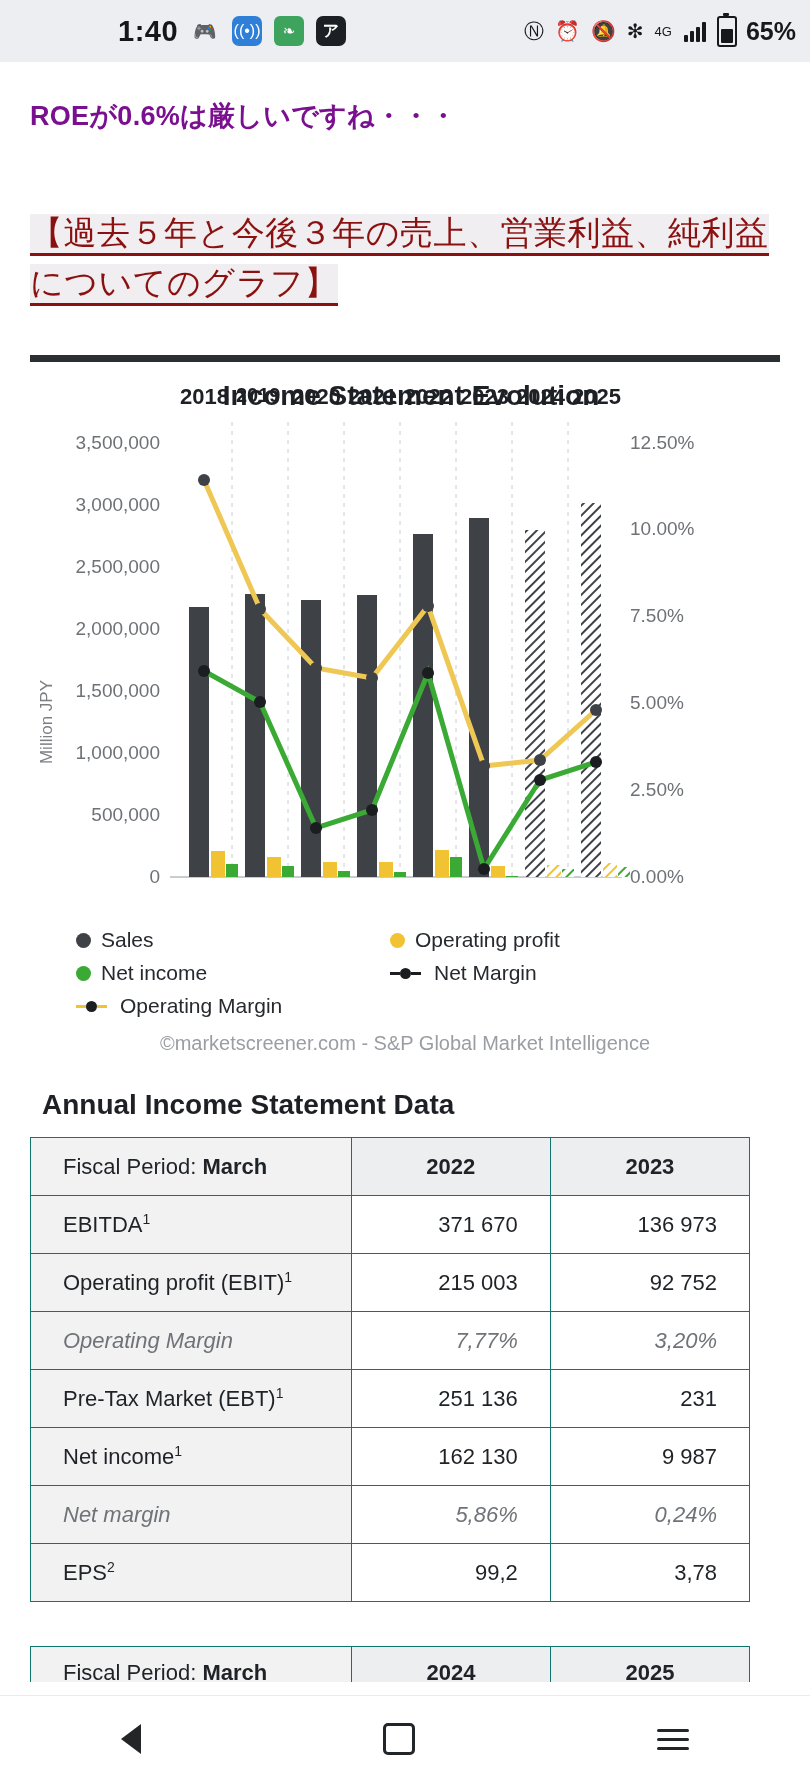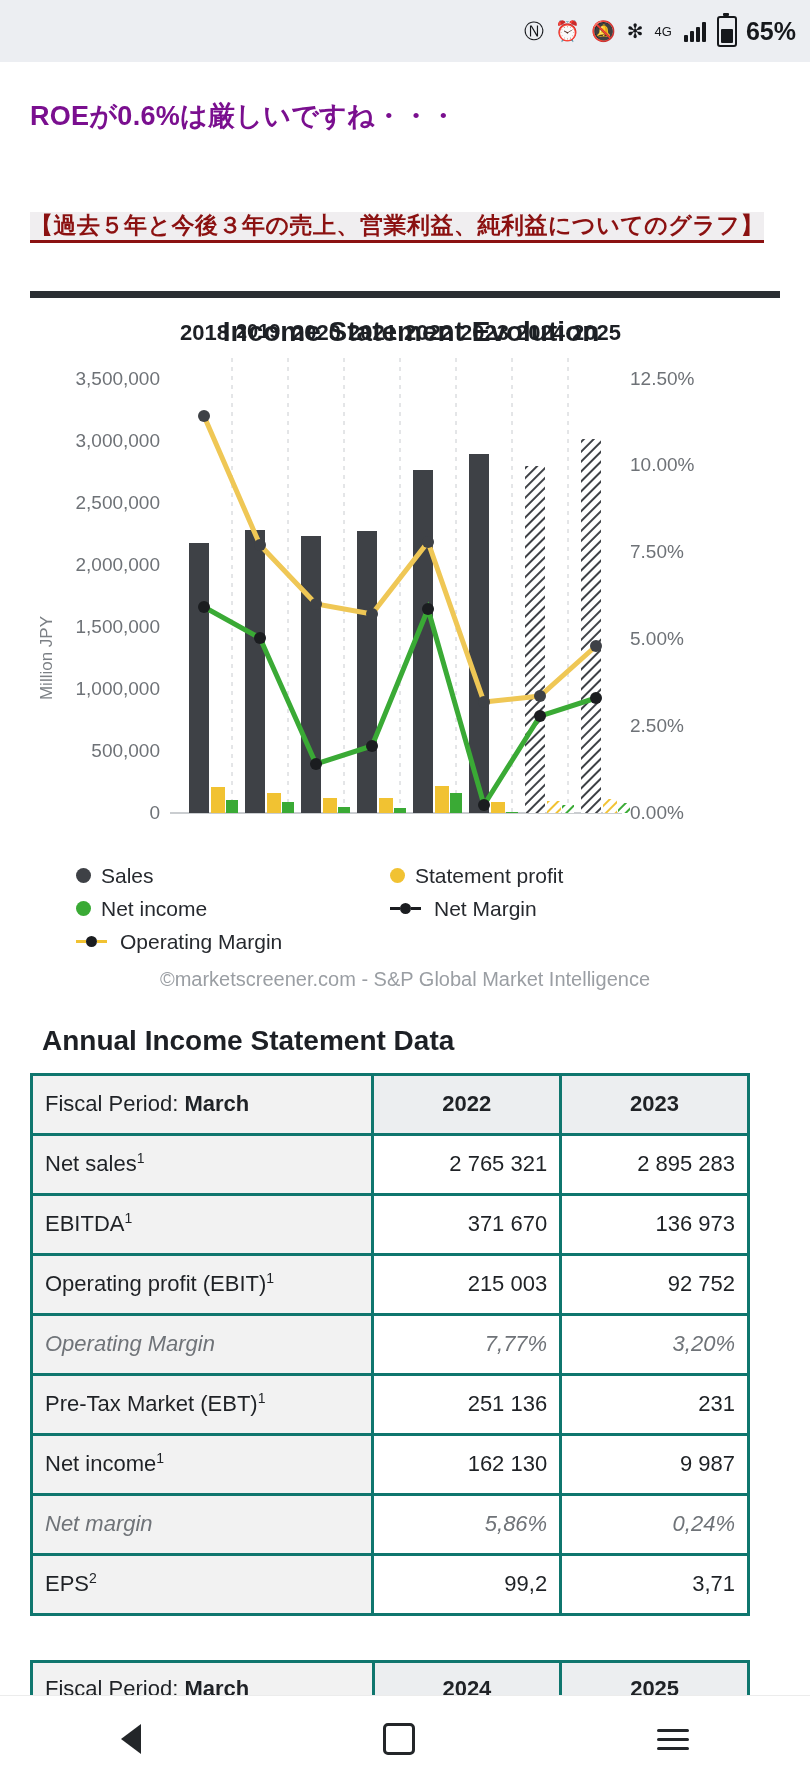--- a/index.html
+++ b/index.html
@@ -34,21 +34,21 @@
   .batt{width:16px;height:27px;border:2px solid #16181c;border-radius:3px;position:relative;}
   .batt:before{content:"";position:absolute;top:-5px;left:4px;width:6px;height:3px;background:#16181c;border-radius:1px;}
   .batt:after{content:"";position:absolute;left:2px;right:2px;bottom:2px;height:14px;background:#16181c;border-radius:1px;}
 
   
   .content{position:relative;padding:0 0 0 0;margin-top:36px;}
   .lead-text{
     margin:14px 0 0 30px;font-size:27px;font-weight:700;color:#7a0f8f;letter-spacing:.3px;
   }
   .heading{
-    margin:74px 30px 0 30px;font-size:23px;font-weight:700;color:#8b1111;
+    margin:74px 30px 0 30px;font-size:33px;font-weight:400;color:#8b1111;
     line-height:1.5;letter-spacing:.5px;
   }
   .heading span{border-bottom:3px solid #8b1111;background:#f0eef0;padding-bottom:2px;}
 
   
   .card{
     margin:48px 30px 0 30px;background:#fff;border-top:7px solid #2b2f33;
     padding:0 0 8px 0;
   }
   .card-title{
@@ -68,21 +68,21 @@
   .lineMark{display:inline-flex;align-items:center;width:34px;}
   .lineMark .seg{height:3px;width:10px;display:inline-block;}
   .lineMark .pt{width:11px;height:11px;border-radius:50%;display:inline-block;}
   .credit{
     text-align:center;color:#9a9ea3;font-size:20px;margin-top:14px;
   }
 
   
   .tbl-title{margin:26px 0 0 42px;font-size:28px;font-weight:700;color:#1d2025;}
   table{border-collapse:collapse;margin:16px 0 0 30px;width:720px;font-size:21px;color:#1f2226;}
-  th,td{border:3px solid #0f766e;padding:0 12px;height:57px;vertical-align:middle;}
+  th,td{border:1px solid #0f766e;padding:0 32px;height:57px;vertical-align:middle;}
   th.fp{background:#f2f2f2;text-align:left;font-weight:400;font-size:22px;width:348px;}
   th.fp b{font-weight:700;}
   th.yr{background:#eceef0;width:176px;text-align:center;font-weight:700;font-size:22px;}
   td.lbl{background:#f2f2f2;text-align:left;font-size:22px;font-weight:400;}
   td.lbl sup{font-size:14px;vertical-align:super;}
   td.lbl.it{font-style:italic;color:#6f7378;}
   td.val{text-align:right;font-size:22px;}
   td.val.it{font-style:italic;color:#6f7378;}
   .tbl2{margin-top:44px;}
   .tbl2 th.fp,.tbl2 th.yr{height:52px;}
@@ -97,20 +97,27 @@
   .tri{width:0;height:0;border-top:15px solid transparent;border-bottom:15px solid transparent;border-right:20px solid #232629;}
   .sq{width:26px;height:26px;border:3px solid #232629;border-radius:5px;}
   .ham i{display:block;width:32px;height:3px;background:#232629;margin:6px 0;border-radius:2px;}
 </style>
 </head>
 <body>
 
 <div class="phone">
 
   <div class="statusbar">
+    <div class="sb-left">
+      <div class="sb-time">1:40</div>
+      <span class="sb-ic">🎮</span>
+      <span class="sb-ic ic-blue">((•))</span>
+      <span class="sb-ic ic-green">❧</span>
+      <span class="sb-ic ic-dark2">ア</span>
+    </div>
     <div class="sb-right">
       <span class="g">Ⓝ</span>
       <span class="g">⏰</span>
       <span class="g">🔕</span>
       <span class="g">✻</span>
       <span class="sig-label">4G</span>
       <span class="sig">
           <i></i>
           <i></i>
           <i></i>
@@ -254,21 +261,21 @@
       </div>
 
       <div class="legend">
         <div class="legend-row">
           <div class="legend-item w1">
             <span class="dot sales"></span>
             <span>Sales</span>
           </div>
           <div class="legend-item">
             <span class="dot op"></span>
-            <span>Statement profit</span>
+            <span>Operating profit</span>
           </div>
         </div>
         <div class="legend-row">
           <div class="legend-item w1">
             <span class="dot net"></span>
             <span>Net income</span>
           </div>
           <div class="legend-item">
             <span class="lineMark">
               <span class="seg" style="background:#1b1d20"></span>
@@ -299,25 +306,20 @@
       <tbody>
           <tr>
         <th class="fp">
           <span>Fiscal Period:</span>
           <b>March</b>
         </th>
         <th class="yr">2022</th>
         <th class="yr">2023</th>
       </tr>
       <tr>
-        <td class="lbl"><span>Net sales</span><sup>1</sup></td>
-        <td class="val">2 765 321</td>
-        <td class="val">2 895 283</td>
-      </tr>
-      <tr>
         <td class="lbl"><span>EBITDA</span><sup>1</sup></td>
         <td class="val">371 670</td>
         <td class="val">136 973</td>
       </tr>
       <tr>
         <td class="lbl"><span>Operating profit (EBIT)</span><sup>1</sup></td>
         <td class="val">215 003</td>
         <td class="val">92 752</td>
       </tr>
       <tr>
@@ -336,21 +338,21 @@
         <td class="val">9 987</td>
       </tr>
       <tr>
         <td class="lbl it">Net margin</td>
         <td class="val it">5,86%</td>
         <td class="val it">0,24%</td>
       </tr>
       <tr>
         <td class="lbl"><span>EPS</span><sup>2</sup></td>
         <td class="val">99,2</td>
-        <td class="val">3,71</td>
+        <td class="val">3,78</td>
       </tr>
     </tbody>
       </table>
 
     <div class="clip">
       <table class="tbl2">
         <tbody>
             <tr>
           <th class="fp">
             <span>Fiscal Period:</span>

